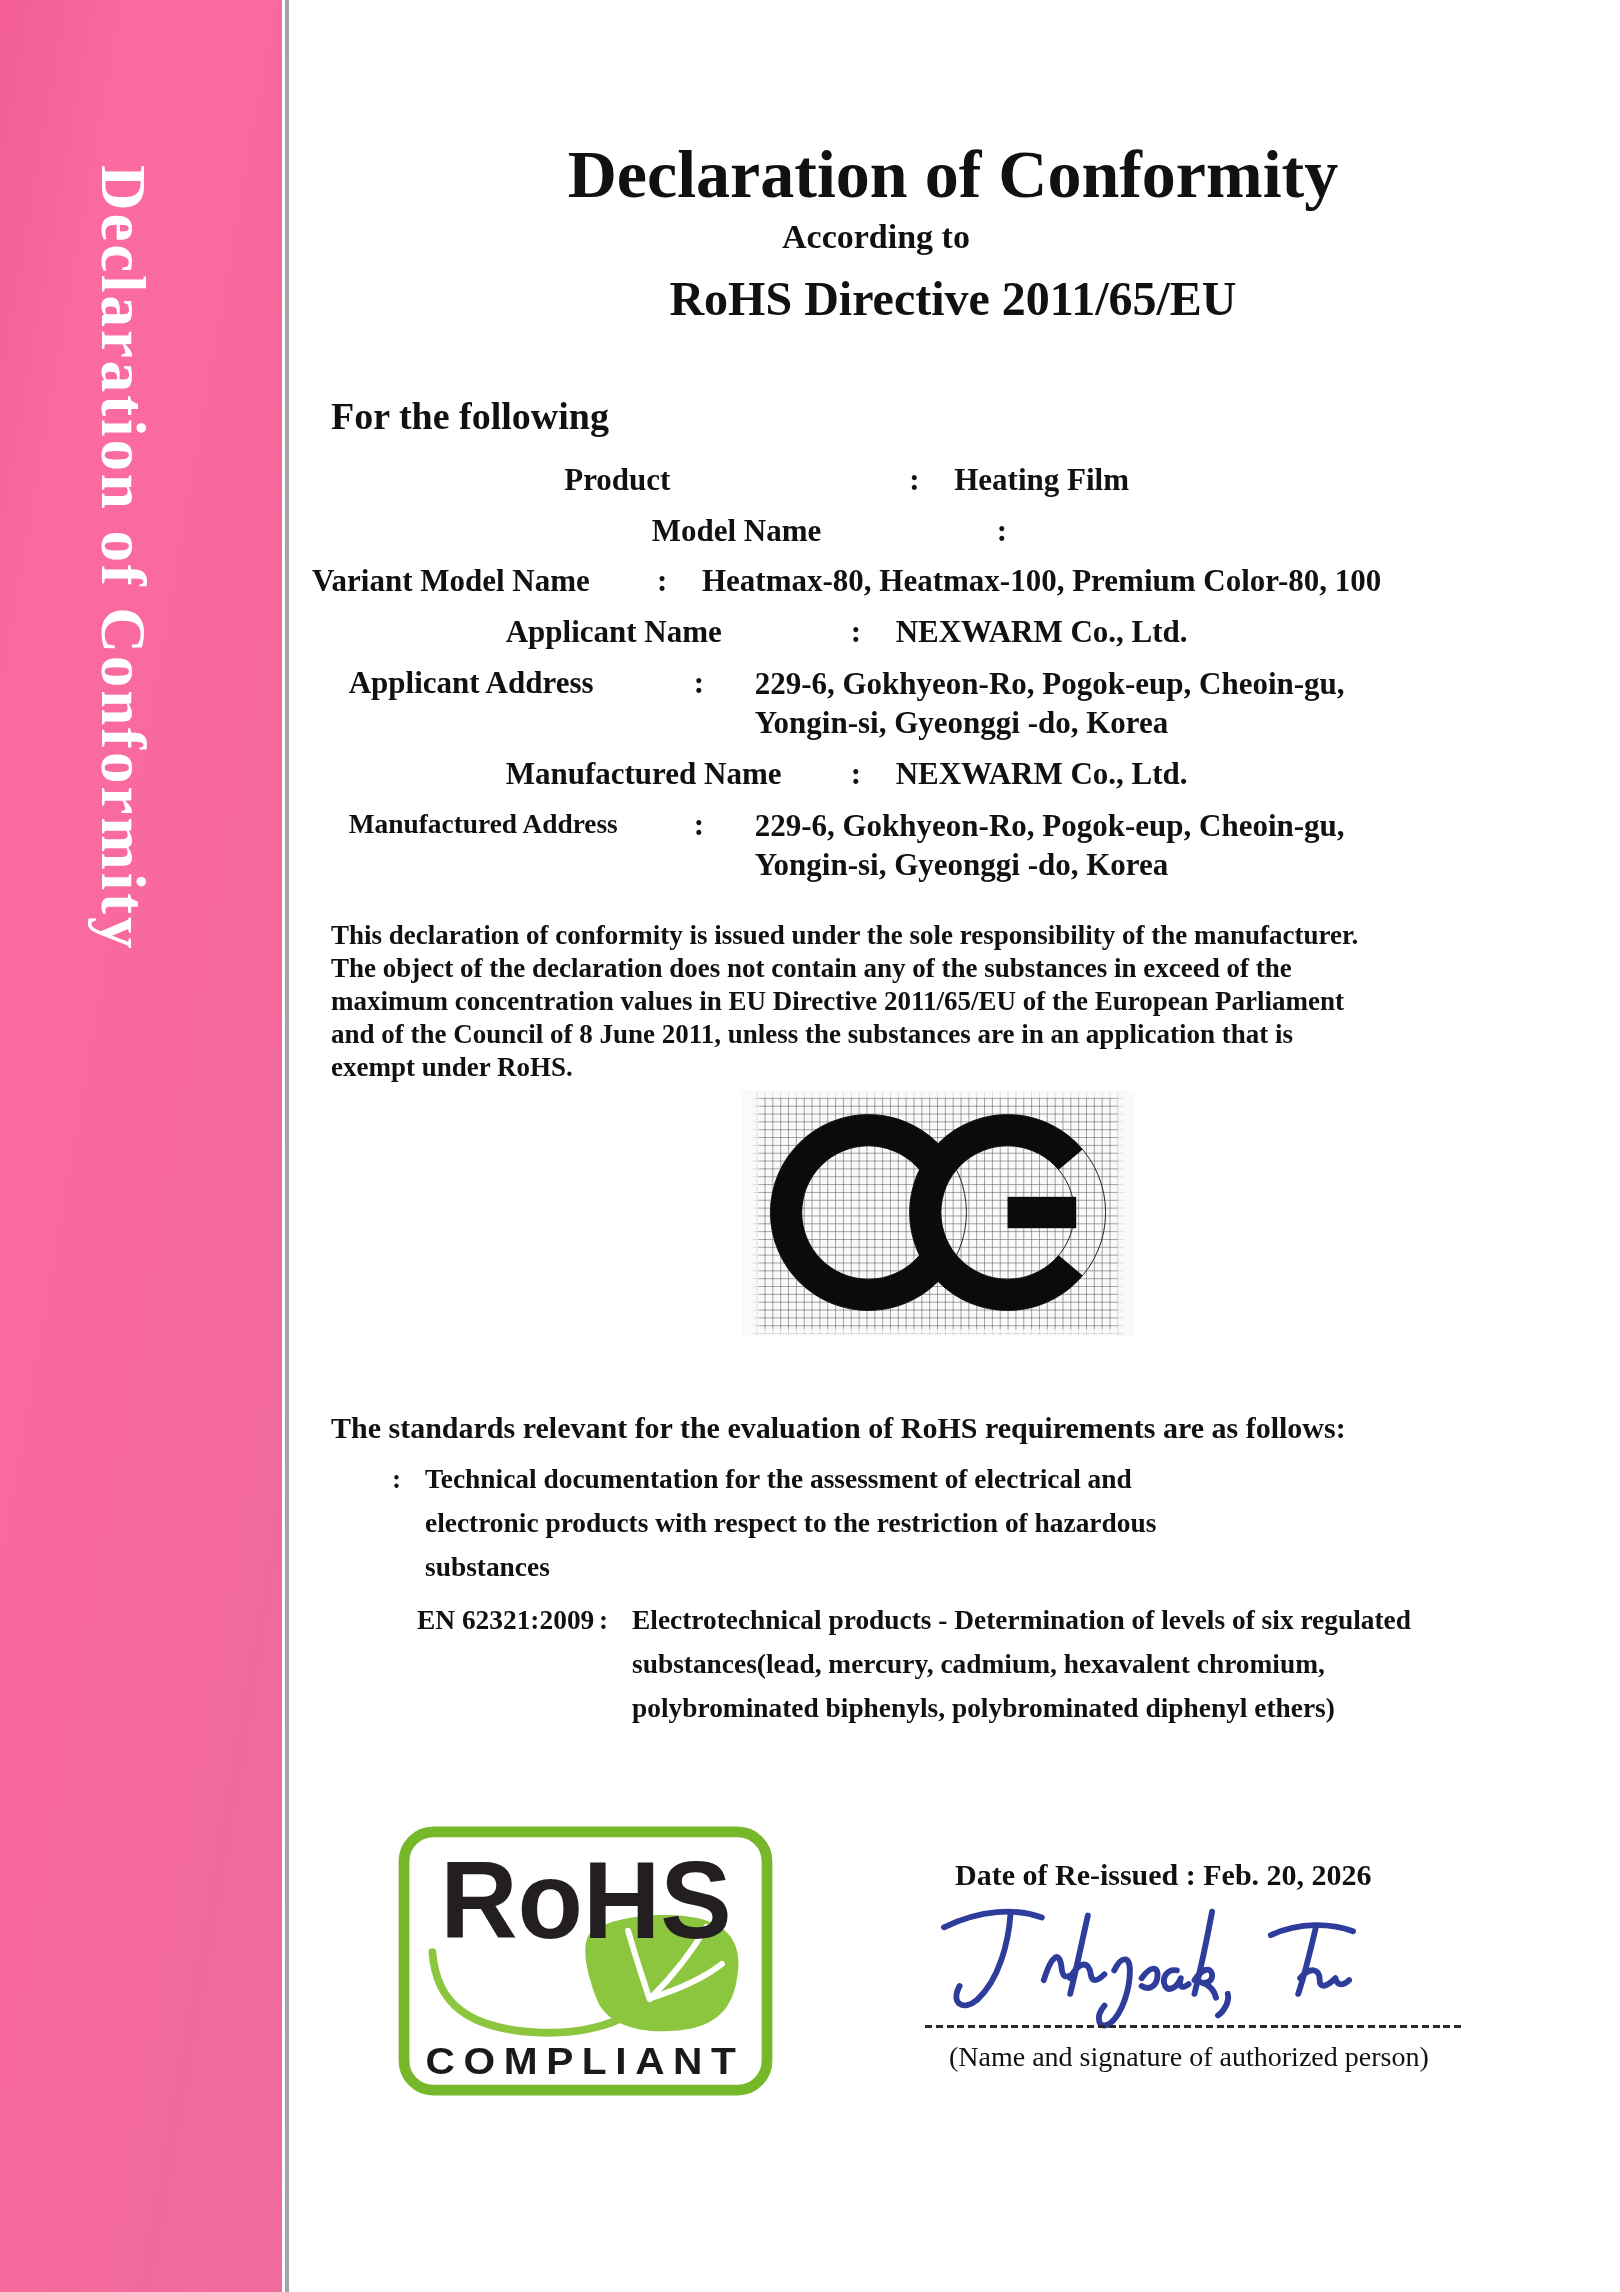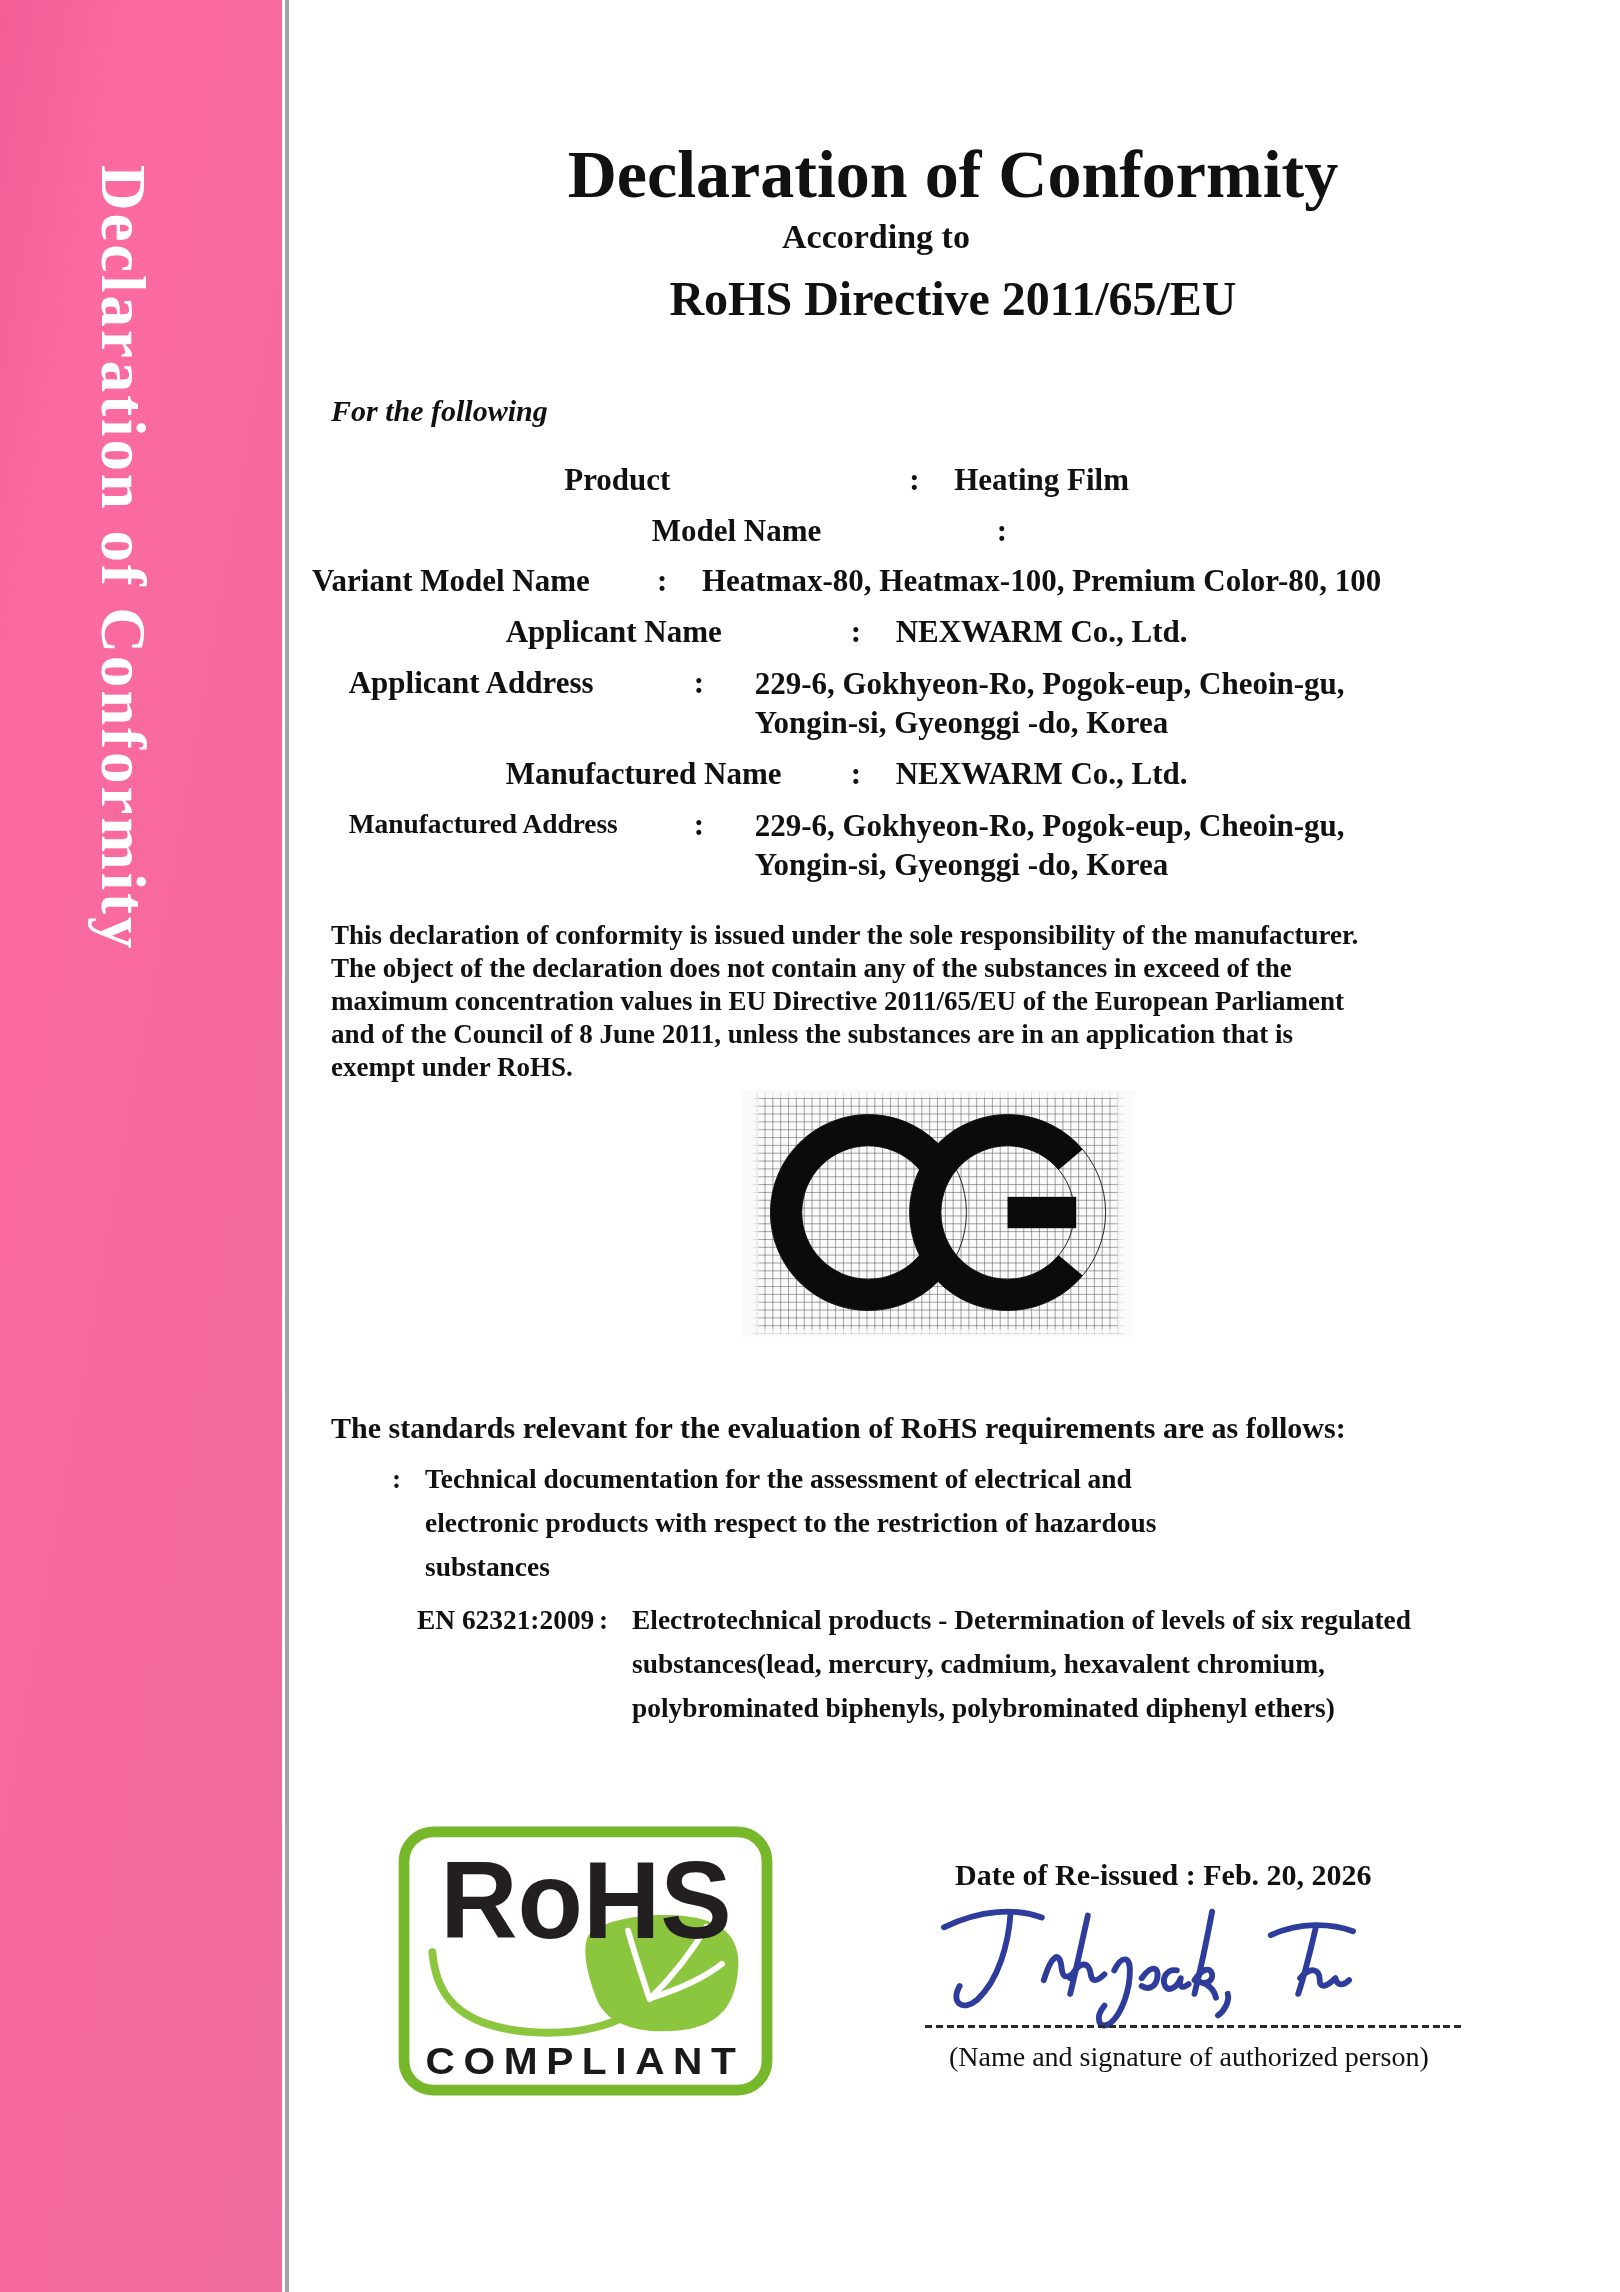--- a/index.html
+++ b/index.html
@@ -15,21 +15,21 @@
   .sidebar-divider{position:absolute;left:283px;top:0;width:3.9px;height:2293px;
                    background:var(--gray);border-left:2px solid #fff;}
 
   
   .title{position:absolute;left:286px;width:1334px;top:135px;text-align:center;
          font-size:68px;font-weight:bold;letter-spacing:0px;white-space:nowrap;}
   .according{position:absolute;left:286px;width:1180px;top:218px;text-align:center;
              font-size:34px;font-weight:bold;}
   .directive{position:absolute;left:286px;width:1334px;top:271px;text-align:center;
              font-size:48px;font-weight:bold;}
-  .following{position:absolute;left:331px;top:394px;font-size:30px;font-weight:bold;font-style:italic;}
+  .following{position:absolute;left:331px;top:394px;font-size:38px;font-weight:bold;}
 
   
   .fields{position:absolute;left:312px;top:461px;}
   .frow{display:flex;font-size:31px;font-weight:bold;line-height:37px;margin-bottom:13.7px;white-space:nowrap;justify-content:center;}
   .flabel{width:345px;flex:none;}
   .fcolon{width:45px;flex:none;}
   .frow.small .flabel{font-size:27.4px;}
   .frow.gap{margin-top:9.8px;}
   .fvalue div{line-height:39px;margin-left:16px;}
 

